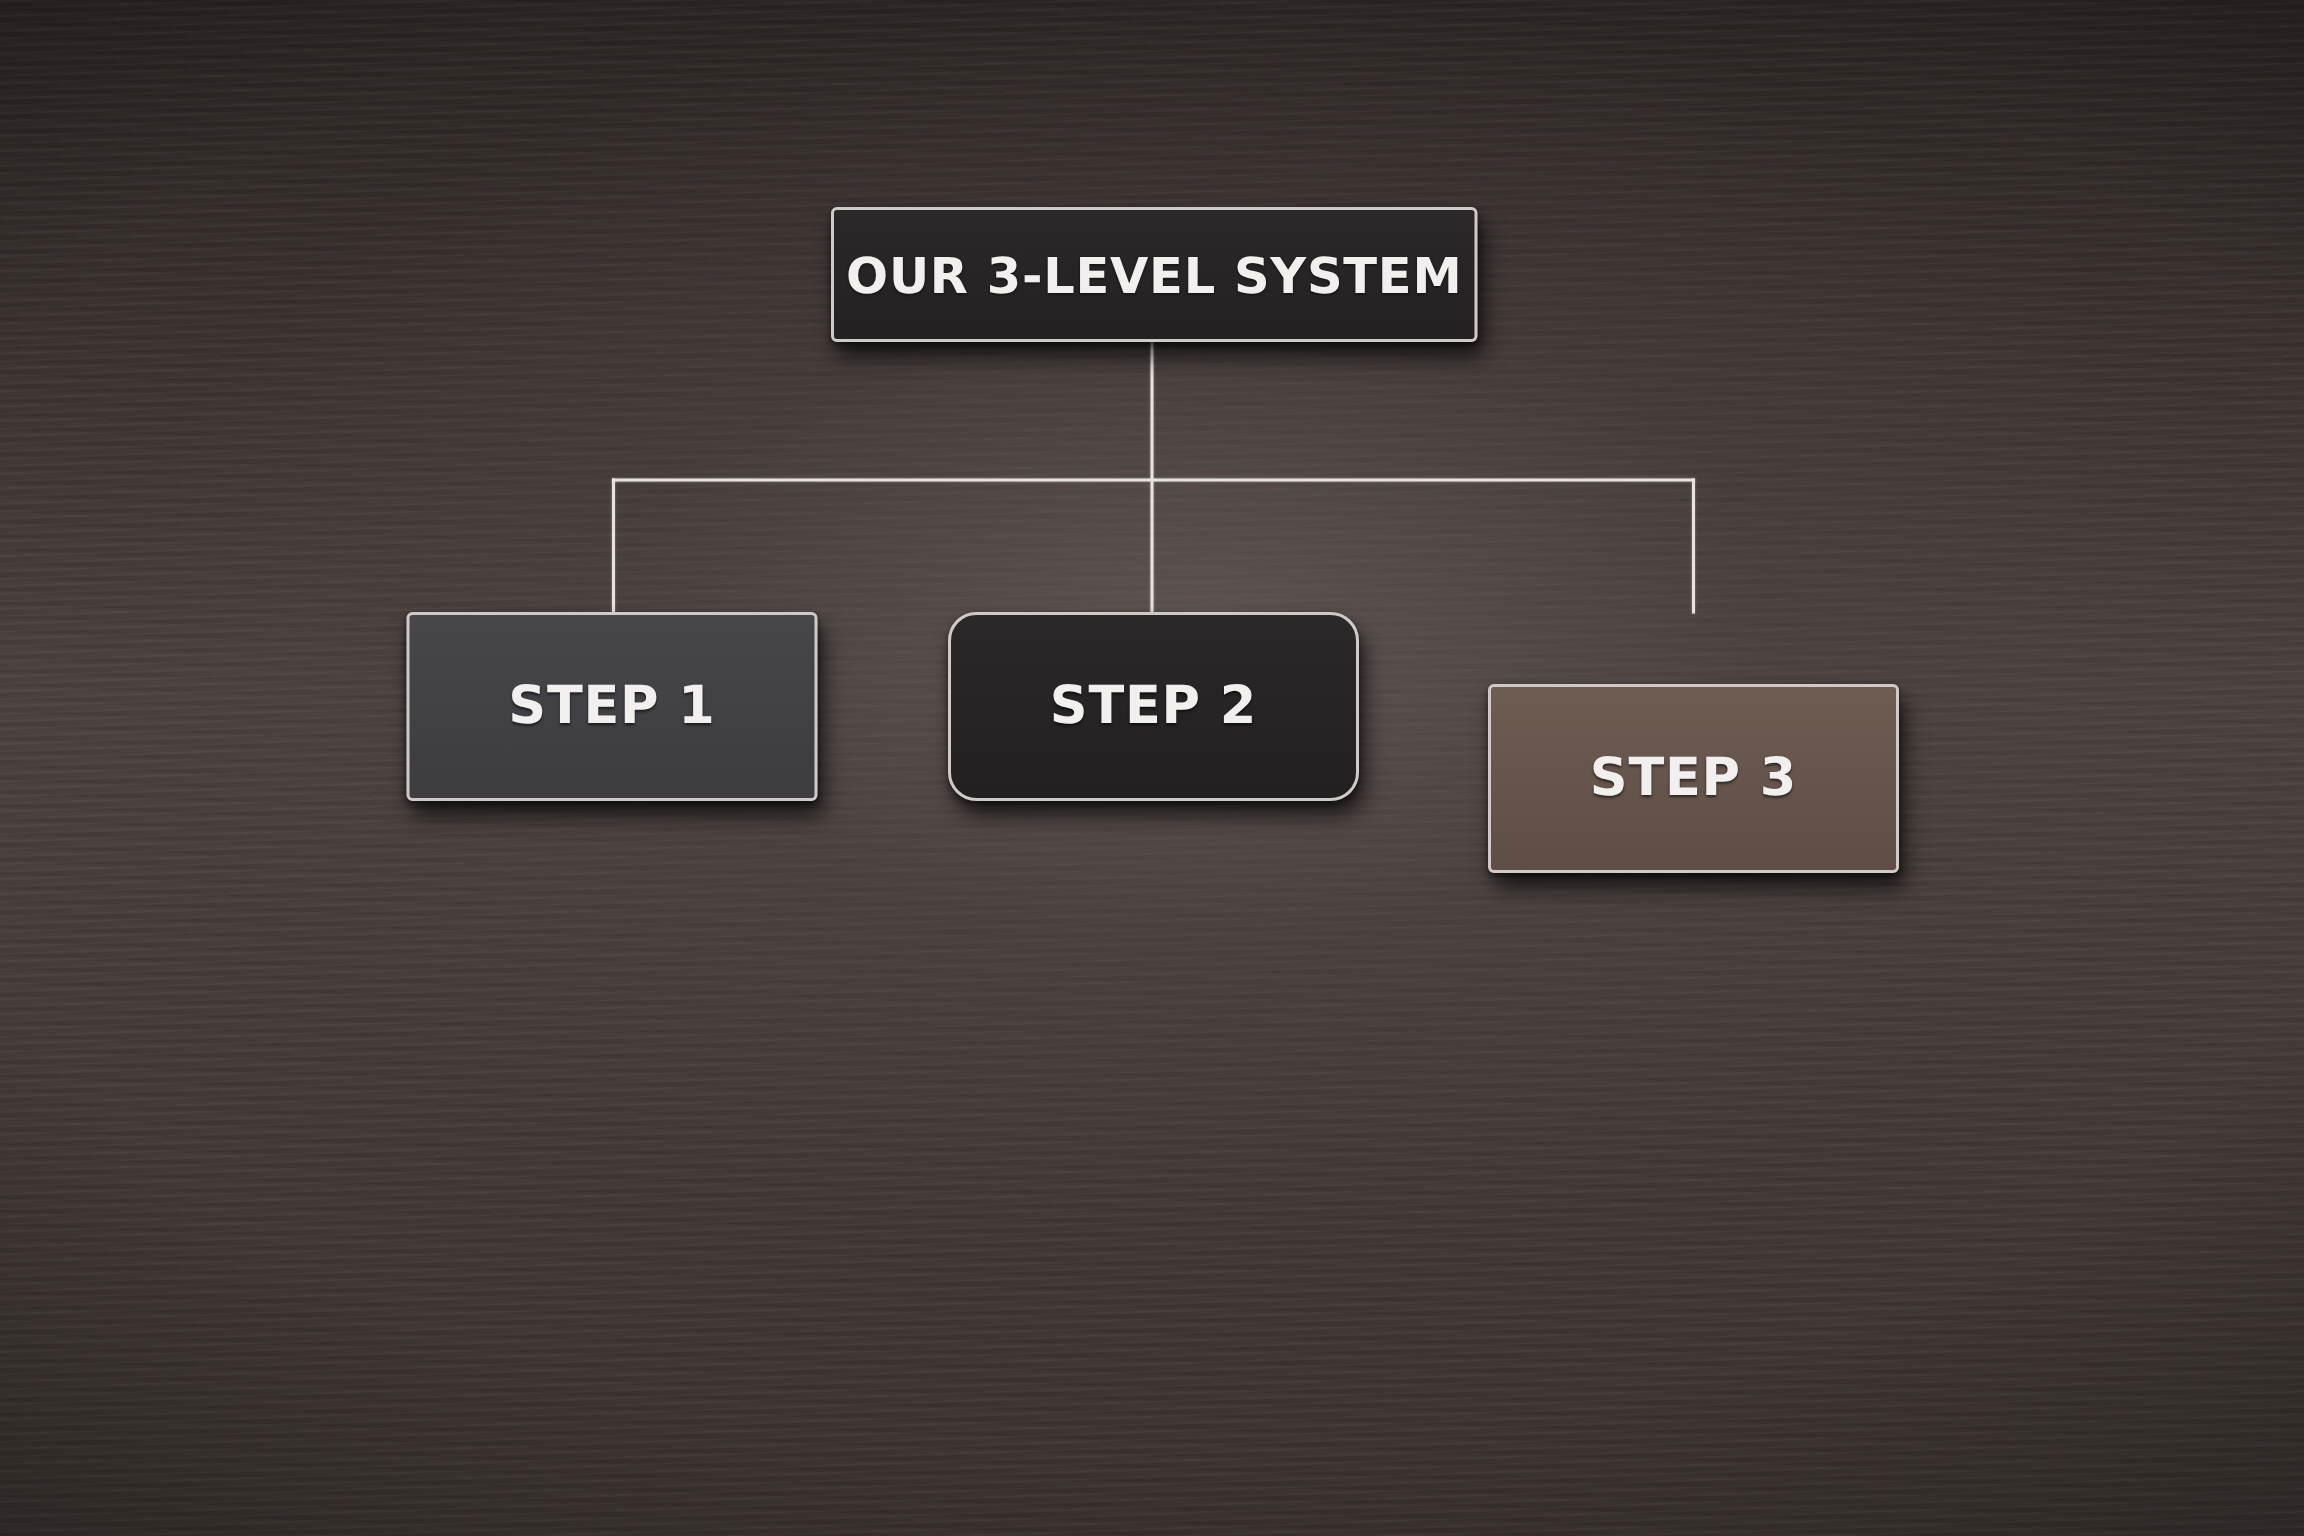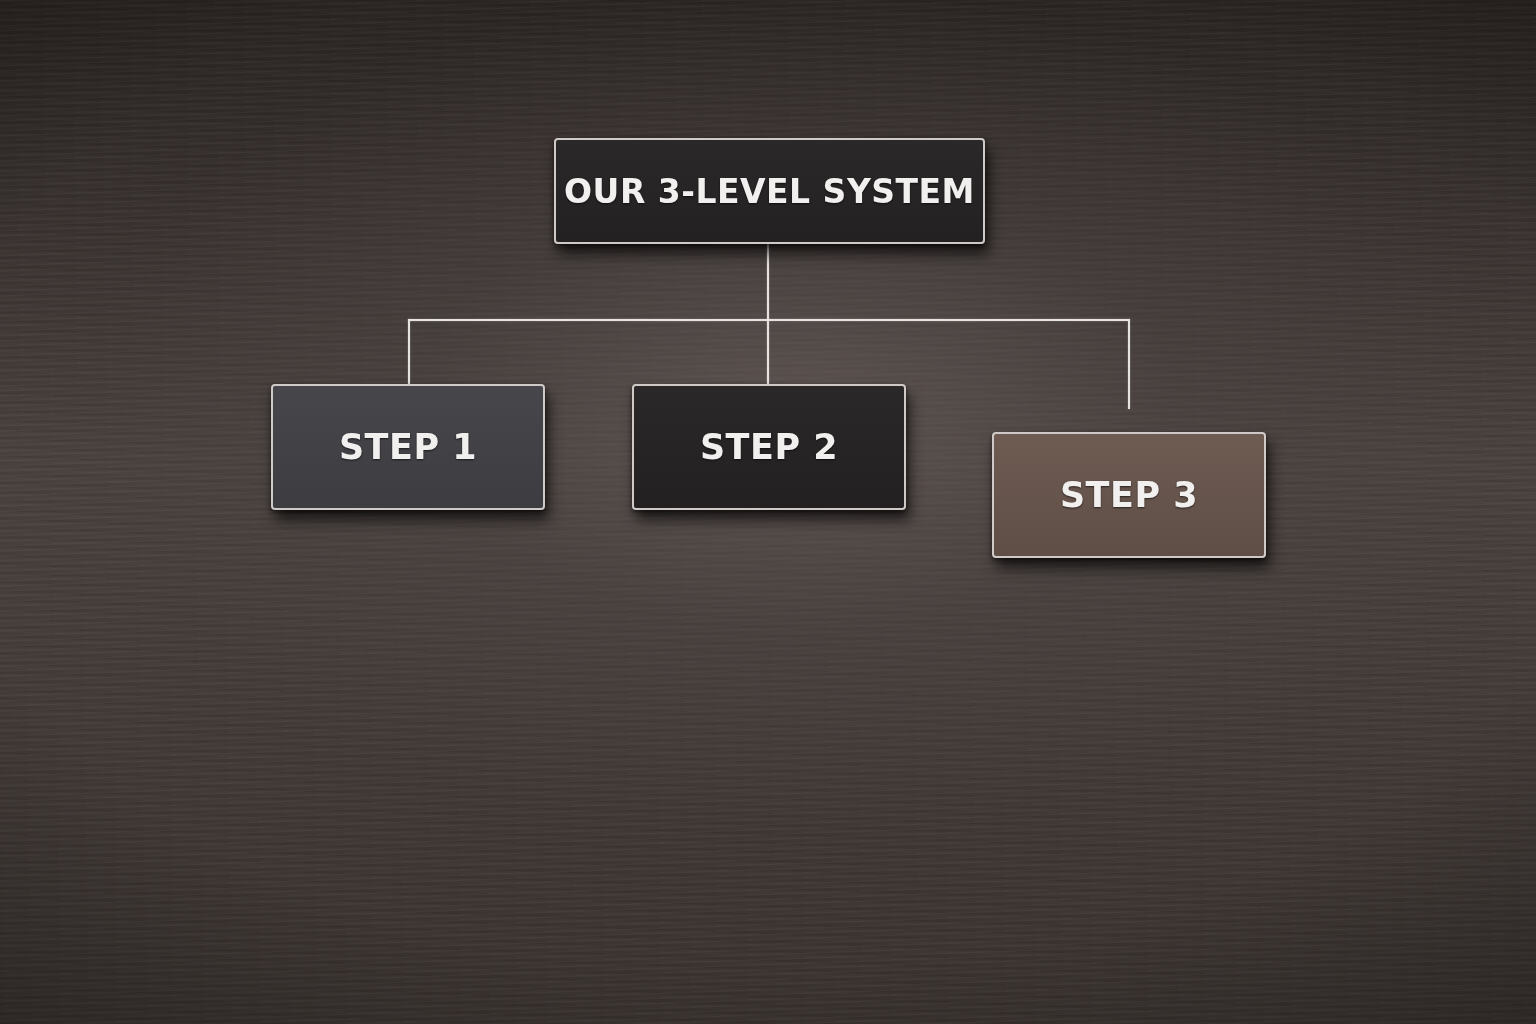--- a/index.html
+++ b/index.html
@@ -36,37 +36,38 @@
       color: #f2f0ee;
       font-weight: bold;
       letter-spacing: 0.5px;
       text-shadow: 0 1px 2px rgba(0,0,0,0.6);
       box-shadow: 4px 10px 14px rgba(0,0,0,0.65), 0 2px 4px rgba(0,0,0,0.5);
     }
     .node-title {
       left: 554px;
       top: 138px;
       width: 431px;
-      height: 106px;
+      height: 90px;
       background: linear-gradient(180deg, #2a2829 0%, #232122 100%);
       font-size: 33px;
     }
     .node-step {
-      top: 384px;
+      top: 408px;
       width: 274px;
       height: 126px;
       font-size: 35px;
     }
     .step-1 {
       left: 271px;
       background: linear-gradient(180deg, #46464b 0%, #3c3c41 100%);
     }
     .step-2 {
       left: 632px;
       background: linear-gradient(180deg, #2a2829 0%, #222021 100%);
+      border-radius: 19px;
     }
     .step-3 {
       left: 992px;
       background: linear-gradient(180deg, #6e5c53 0%, #5f4e46 100%);
       margin-top: 48px;
     }
   </style>
 </head>
 <body>
 

